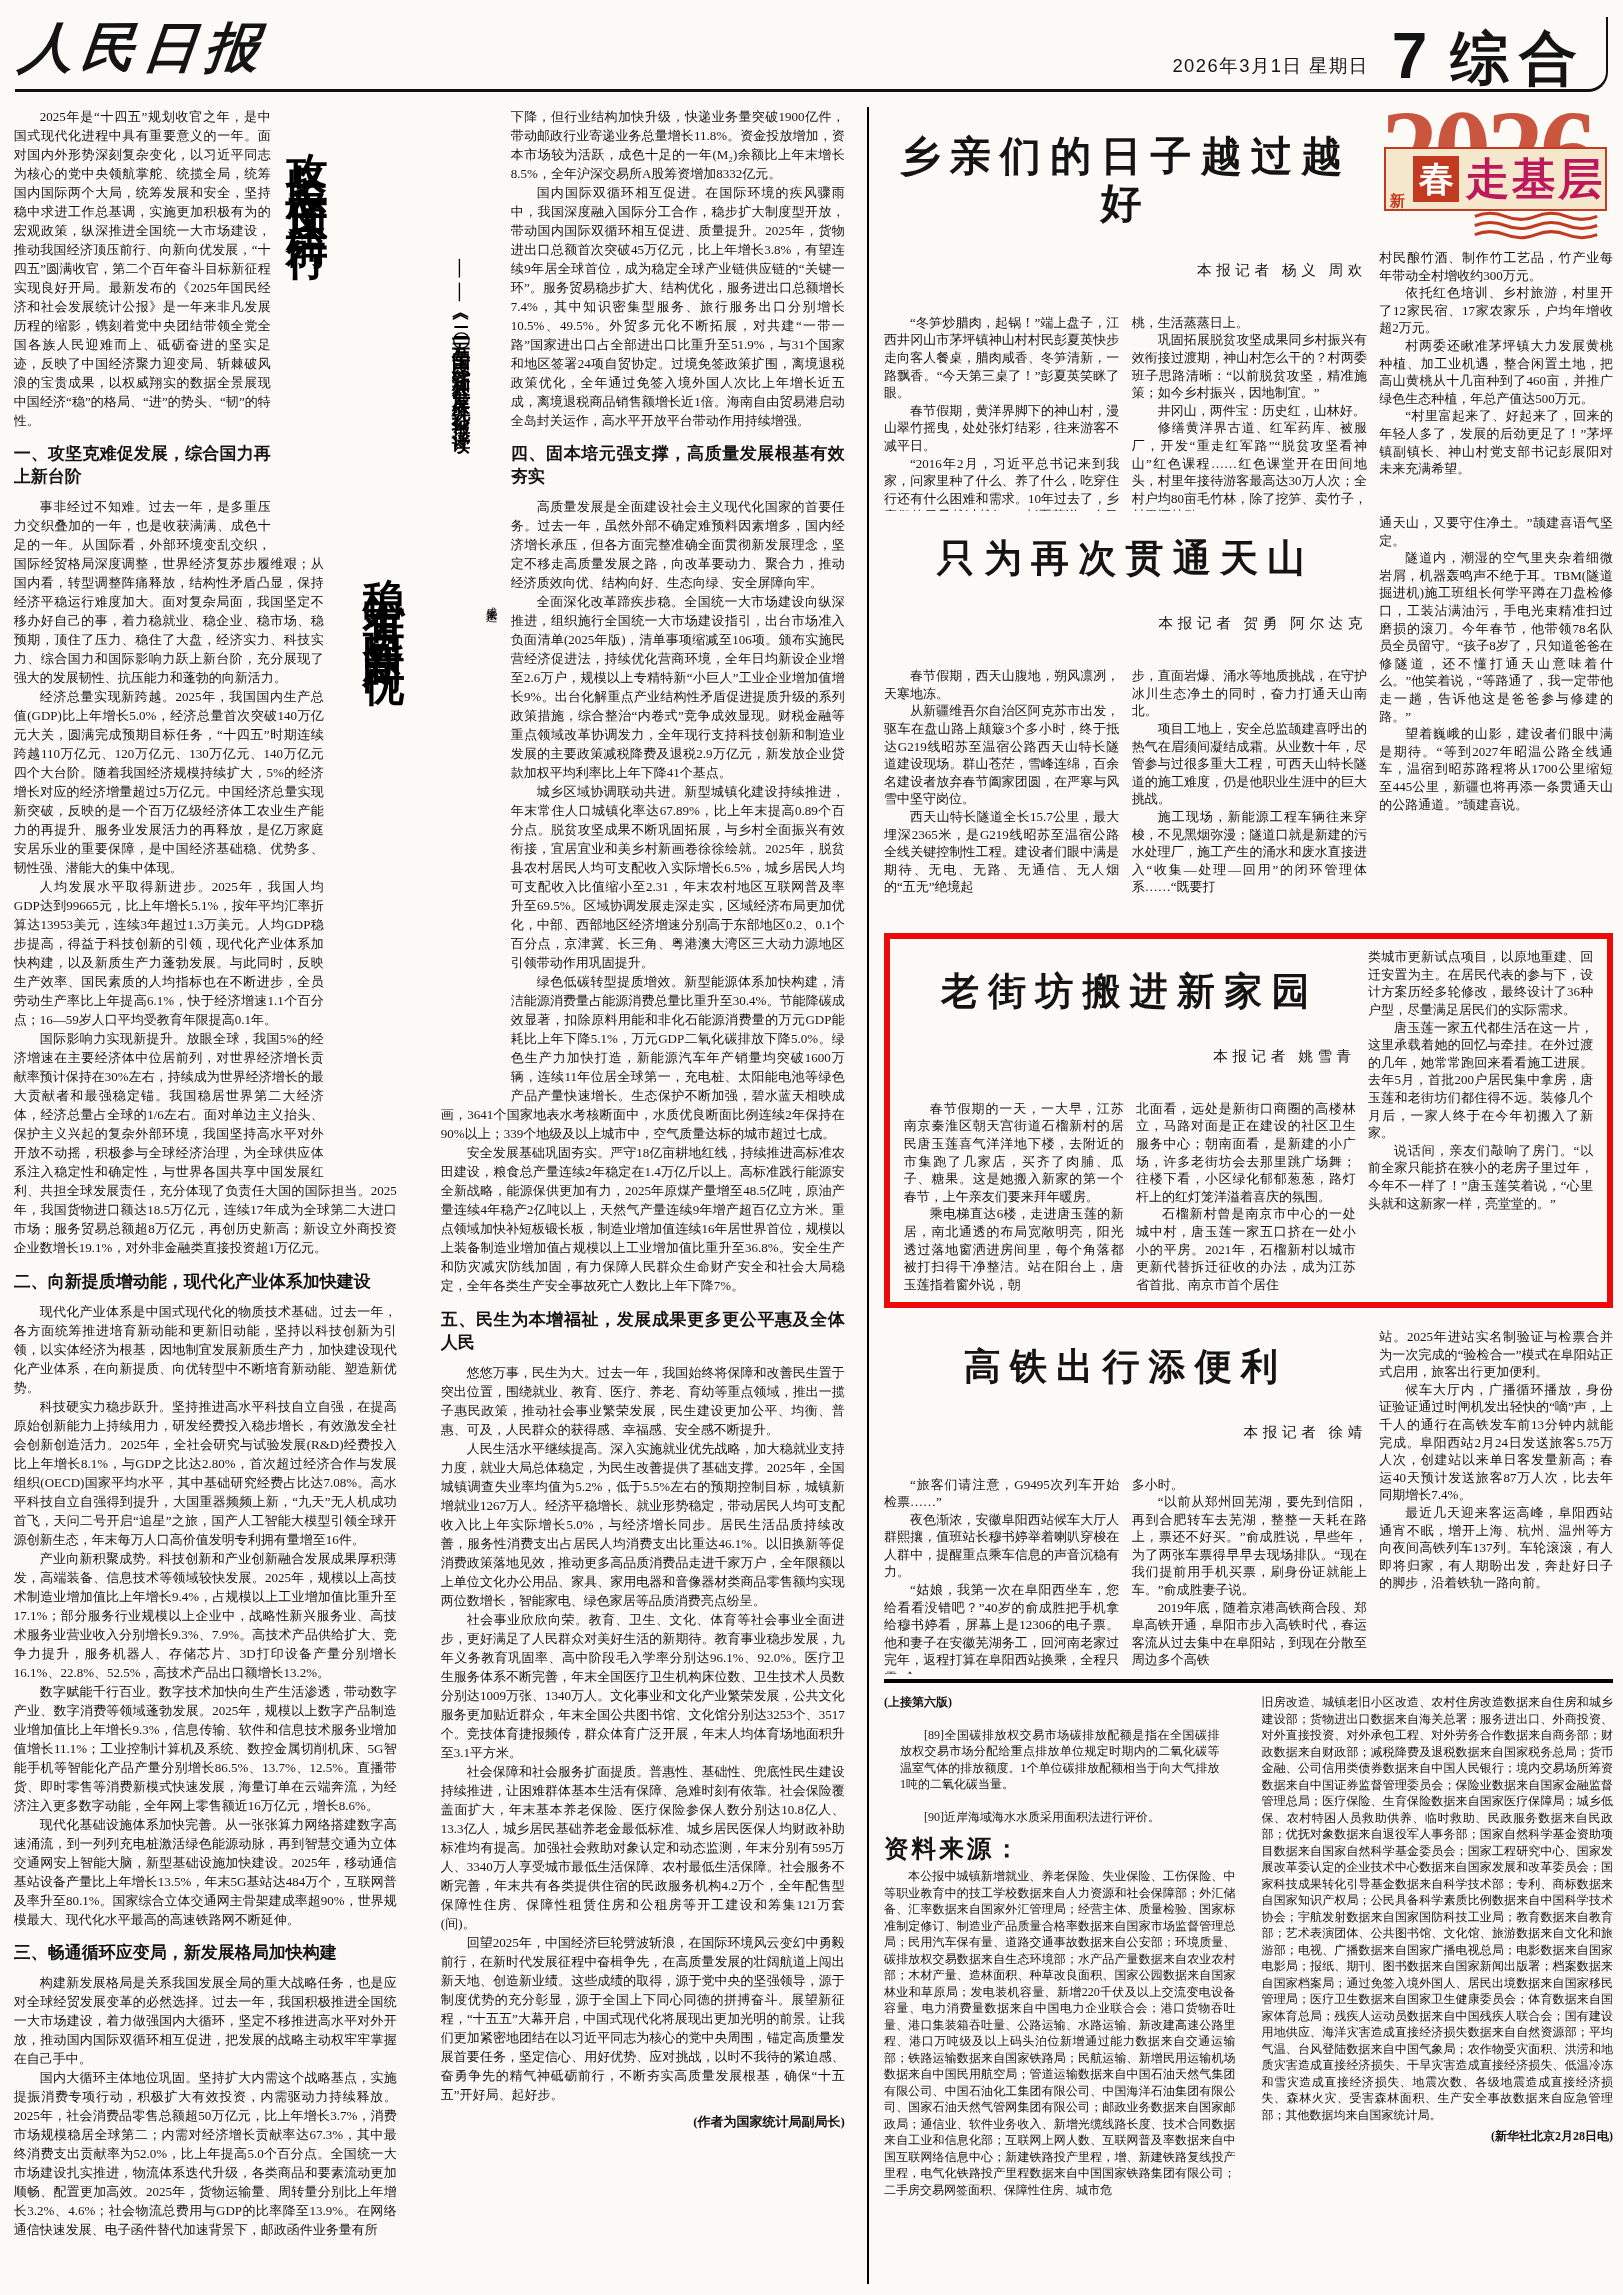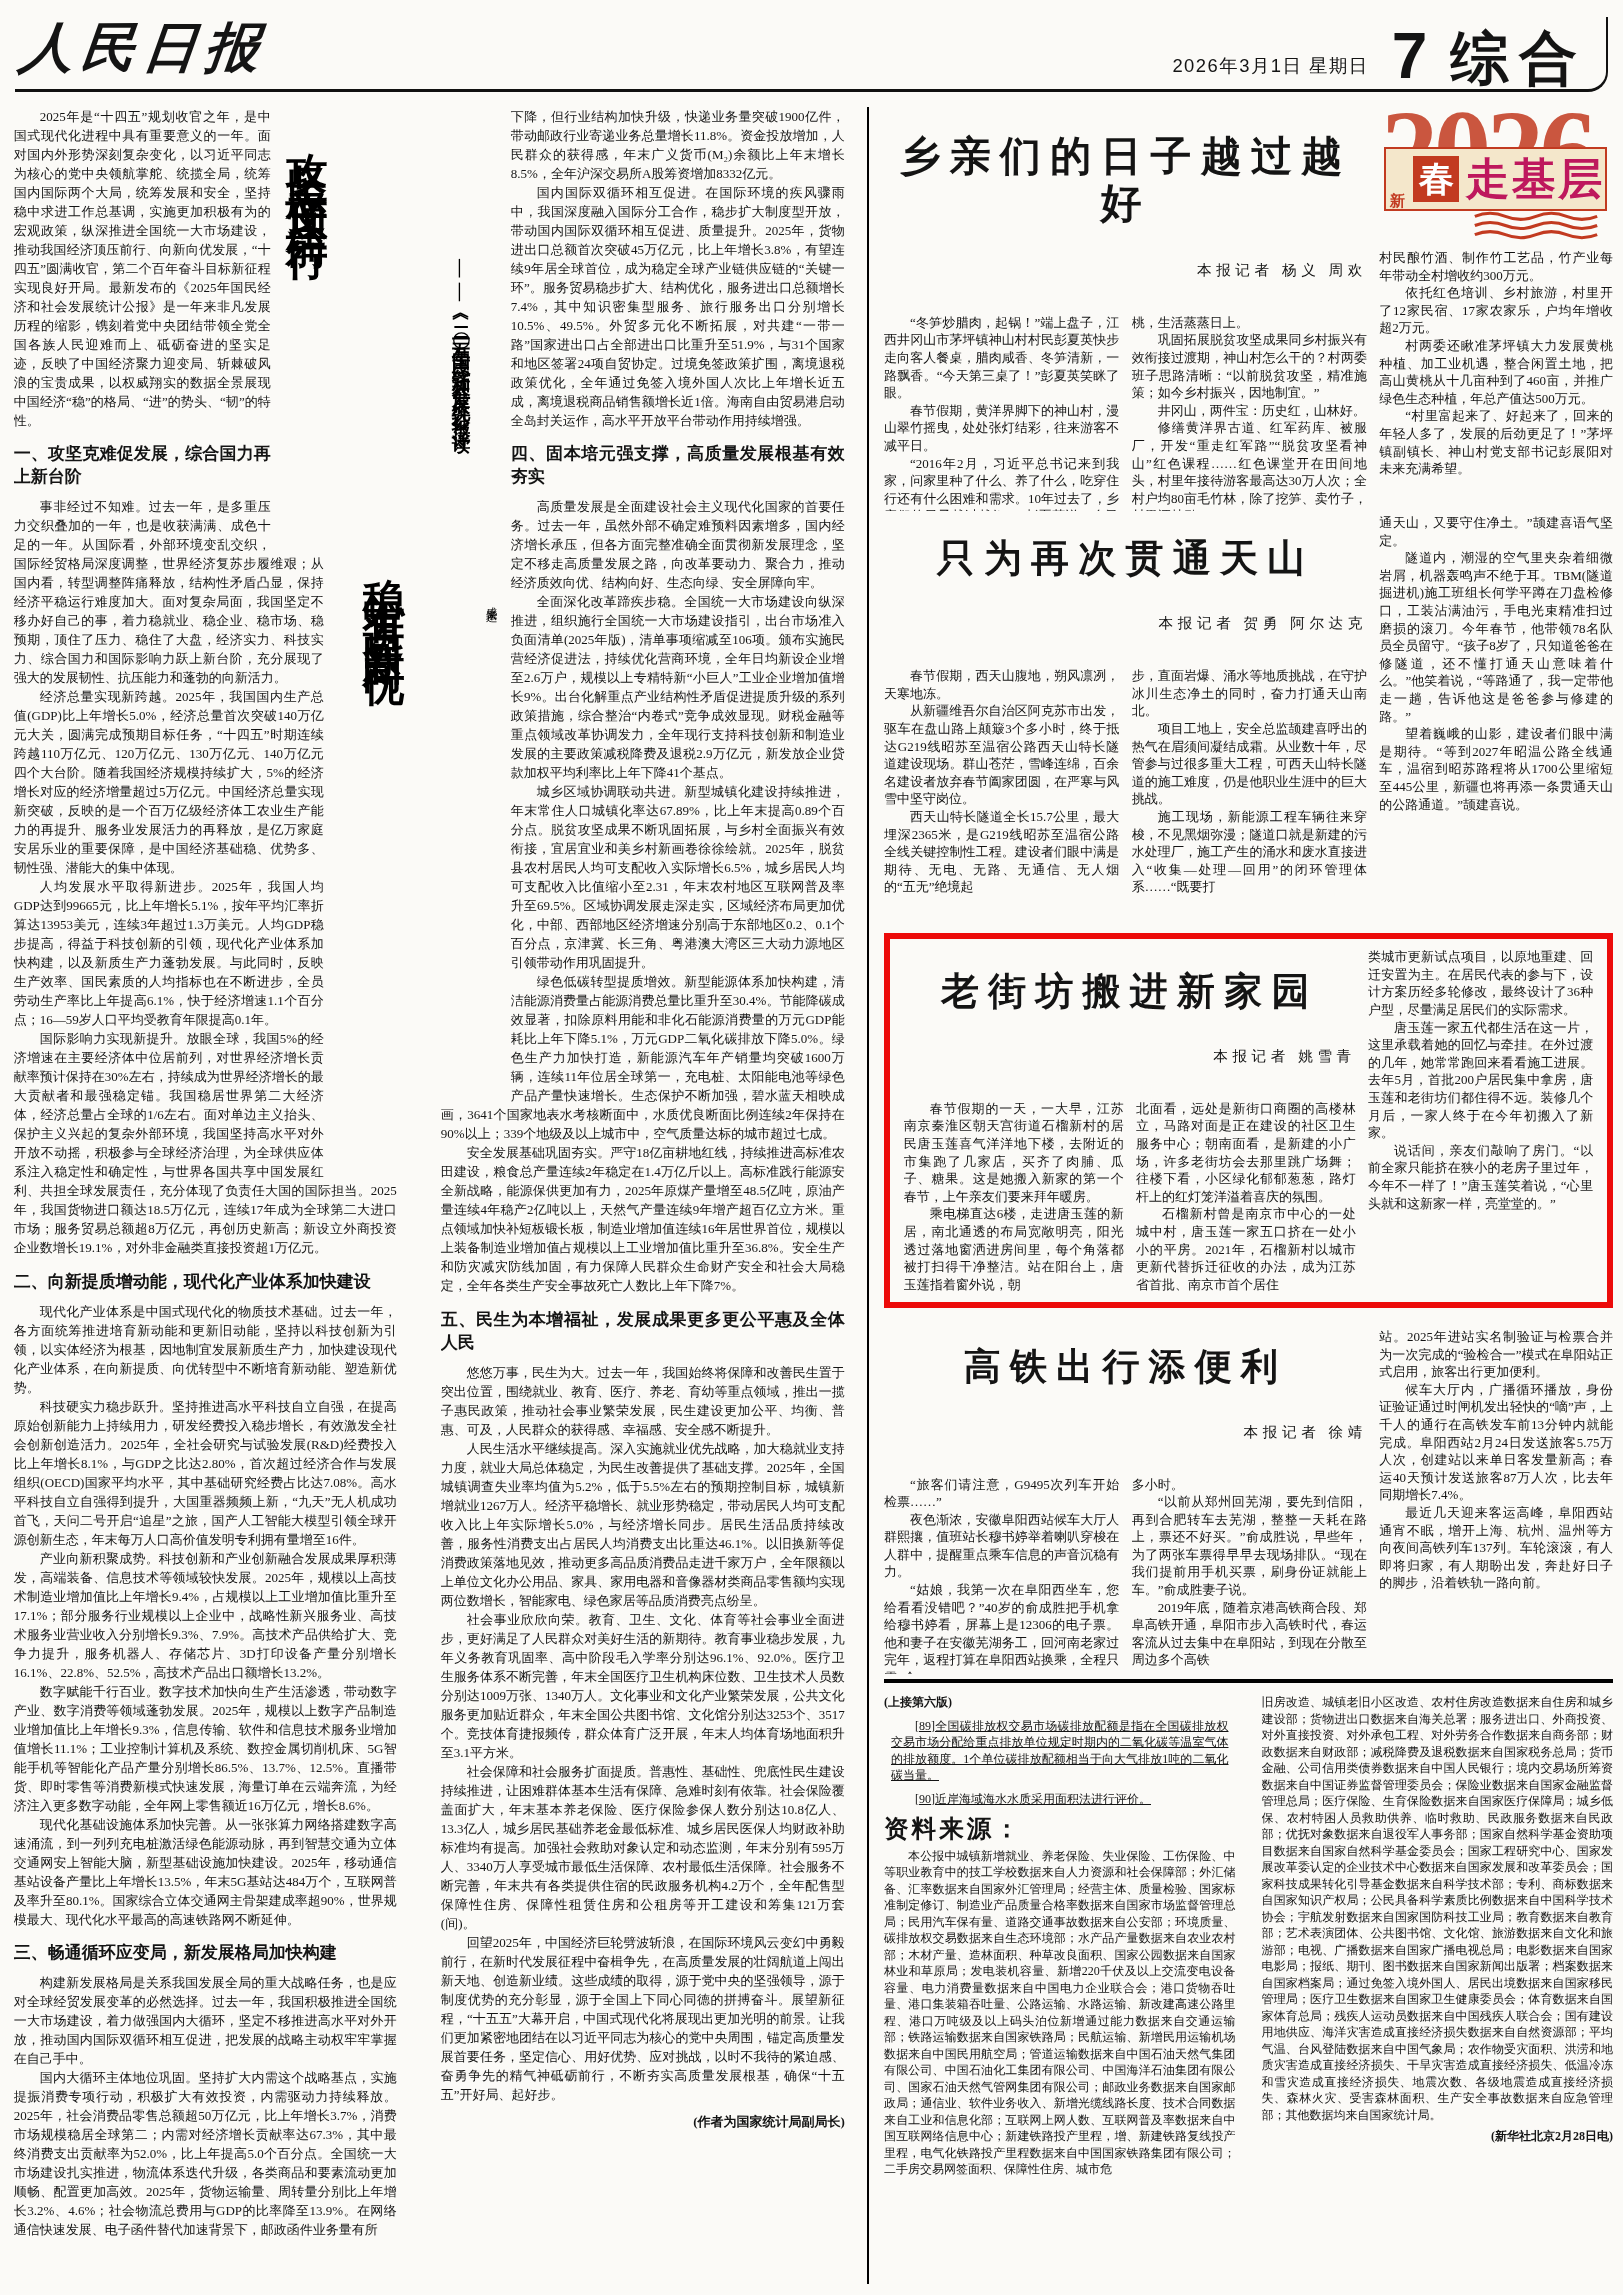--- a/index.html
+++ b/index.html
@@ -66,21 +66,21 @@
   .pl-pre{writing-mode:vertical-rl;font-size:15.3px;color:var(--badge-red);font-weight:bold;}
   .pl-seal{width:46px;height:46px;background:var(--badge-red);color:#fff;font-size:35px;font-weight:bold;
            display:flex;align-items:center;justify-content:center;}
   .pl-rest{font-size:44px;font-weight:bold;color:#be185d;letter-spacing:2.3px;}
   .waves{position:absolute;left:92px;top:103px;}
   
   .hrule{position:absolute;left:0;right:0;top:1572px;height:3.8px;background:#000;}
   .bottomsec{position:absolute;left:0;right:0;top:1587px;height:594px;display:flex;gap:26px;overflow:hidden;}
   .bcol{flex:1;font-size:12px;line-height:16.5px;text-align:justify;overflow:hidden;}
   .jump{margin:0 0 6.1px;text-indent:0;font-weight:bold;}
-  .note{margin:7px;text-indent:2em;text-decoration:underline;}
+  .note{margin:16px;text-indent:2em;}
   .srchead{font-size:24.5px;font-weight:bold;margin:13.8px 0 10.7px;letter-spacing:3.1px;
            font-family:"Liberation Sans",sans-serif;}
   .dateline{margin:4.6px 0 0;text-align:right;font-weight:bold;text-indent:0;}
 </style>
 </head>
 <body>
 
 <div class="page">
 
   <header class="mast">
@@ -117,21 +117,21 @@
           <p class="blk t-p">产业向新积聚成势。科技创新和产业创新融合发展成果厚积薄发，高端装备、信息技术等领域较快发展。2025年，规模以上高技术制造业增加值比上年增长9.4%，占规模以上工业增加值比重升至17.1%；部分服务行业规模以上企业中，战略性新兴服务业、高技术服务业营业收入分别增长9.3%、7.9%。高技术产品供给扩大、竞争力提升，服务机器人、存储芯片、3D打印设备产量分别增长16.1%、22.8%、52.5%，高技术产品出口额增长13.2%。</p>
           <p class="blk t-p">数字赋能千行百业。数字技术加快向生产生活渗透，带动数字产业、数字消费等领域蓬勃发展。2025年，规模以上数字产品制造业增加值比上年增长9.3%，信息传输、软件和信息技术服务业增加值增长11.1%；工业控制计算机及系统、数控金属切削机床、5G智能手机等智能化产品产量分别增长86.5%、13.7%、12.5%。直播带货、即时零售等消费新模式快速发展，海量订单在云端奔流，为经济注入更多数字动能，全年网上零售额近16万亿元，增长8.6%。</p>
           <p class="blk t-p">现代化基础设施体系加快完善。从一张张算力网络搭建数字高速涌流，到一列列充电桩激活绿色能源动脉，再到智慧交通为立体交通网安上智能大脑，新型基础设施加快建设。2025年，移动通信基站设备产量比上年增长13.5%，年末5G基站达484万个，互联网普及率升至80.1%。国家综合立体交通网主骨架建成率超90%，世界规模最大、现代化水平最高的高速铁路网不断延伸。</p>
           <p class="blk t-h">三、畅通循环应变局，新发展格局加快构建</p>
           <p class="blk t-p">构建新发展格局是关系我国发展全局的重大战略任务，也是应对全球经贸发展变革的必然选择。过去一年，我国积极推进全国统一大市场建设，着力做强国内大循环，坚定不移推进高水平对外开放，推动国内国际双循环相互促进，把发展的战略主动权牢牢掌握在自己手中。</p>
           <p class="blk t-p">国内大循环主体地位巩固。坚持扩大内需这个战略基点，实施提振消费专项行动，积极扩大有效投资，内需驱动力持续释放。2025年，社会消费品零售总额超50万亿元，比上年增长3.7%，消费市场规模稳居全球第二；内需对经济增长贡献率达67.3%，其中最终消费支出贡献率为52.0%，比上年提高5.0个百分点。全国统一大市场建设扎实推进，物流体系迭代升级，各类商品和要素流动更加顺畅、配置更加高效。2025年，货物运输量、周转量分别比上年增长3.2%、4.6%；社会物流总费用与GDP的比率降至13.9%。在网络通信快速发展、电子函件替代加速背景下，邮政函件业务量有所</p>
         </div>
       <div class="lcol lcol2">
         <div class="sp spC"></div>
 
-      <p class="blk t-c">下降，但行业结构加快升级，快递业务量突破1900亿件，带动邮政行业寄递业务总量增长11.8%。资金投放增加，人民群众的获得感，年末广义货币(M₂)余额比上年末增长8.5%，全年沪深交易所A股筹资增加8332亿元。</p>
+      <p class="blk t-c">下降，但行业结构加快升级，快递业务量突破1900亿件，带动邮政行业寄递业务总量增长11.8%。资金投放增加，资本市场较为活跃，成色十足的一年(M₂)余额比上年末增长8.5%，全年沪深交易所A股筹资增加8332亿元。</p>
           <p class="blk t-p">国内国际双循环相互促进。在国际环境的疾风骤雨中，我国深度融入国际分工合作，稳步扩大制度型开放，带动国内国际双循环相互促进、质量提升。2025年，货物进出口总额首次突破45万亿元，比上年增长3.8%，有望连续9年居全球首位，成为稳定全球产业链供应链的“关键一环”。服务贸易稳步扩大、结构优化，服务进出口总额增长7.4%，其中知识密集型服务、旅行服务出口分别增长10.5%、49.5%。外贸多元化不断拓展，对共建“一带一路”国家进出口占全部进出口比重升至51.9%，与31个国家和地区签署24项自贸协定。过境免签政策扩围，离境退税政策优化，全年通过免签入境外国人次比上年增长近五成，离境退税商品销售额增长近1倍。海南自由贸易港启动全岛封关运作，高水平开放平台带动作用持续增强。</p>
           <p class="blk t-h">四、固本培元强支撑，高质量发展根基有效夯实</p>
           <p class="blk t-p">高质量发展是全面建设社会主义现代化国家的首要任务。过去一年，虽然外部不确定难预料因素增多，国内经济增长承压，但各方面完整准确全面贯彻新发展理念，坚定不移走高质量发展之路，向改革要动力、聚合力，推动经济质效向优、结构向好、生态向绿、安全屏障向牢。</p>
           <p class="blk t-p">全面深化改革蹄疾步稳。全国统一大市场建设向纵深推进，组织施行全国统一大市场建设指引，出台市场准入负面清单(2025年版)，清单事项缩减至106项。颁布实施民营经济促进法，持续优化营商环境，全年日均新设企业增至2.6万户，规模以上专精特新“小巨人”工业企业增加值增长9%。出台化解重点产业结构性矛盾促进提质升级的系列政策措施，综合整治“内卷式”竞争成效显现。财税金融等重点领域改革协调发力，全年现行支持科技创新和制造业发展的主要政策减税降费及退税2.9万亿元，新发放企业贷款加权平均利率比上年下降41个基点。</p>
           <p class="blk t-p">城乡区域协调联动共进。新型城镇化建设持续推进，年末常住人口城镇化率达67.89%，比上年末提高0.89个百分点。脱贫攻坚成果不断巩固拓展，与乡村全面振兴有效衔接，宜居宜业和美乡村新画卷徐徐绘就。2025年，脱贫县农村居民人均可支配收入实际增长6.5%，城乡居民人均可支配收入比值缩小至2.31，年末农村地区互联网普及率升至69.5%。区域协调发展走深走实，区域经济布局更加优化，中部、西部地区经济增速分别高于东部地区0.2、0.1个百分点，京津冀、长三角、粤港澳大湾区三大动力源地区引领带动作用巩固提升。</p>
           <p class="blk t-p">绿色低碳转型提质增效。新型能源体系加快构建，清洁能源消费量占能源消费总量比重升至30.4%。节能降碳成效显著，扣除原料用能和非化石能源消费量的万元GDP能耗比上年下降5.1%，万元GDP二氧化碳排放下降5.0%。绿色生产力加快打造，新能源汽车年产销量均突破1600万辆，连续11年位居全球第一，充电桩、太阳能电池等绿色产品产量快速增长。生态保护不断加强，碧水蓝天相映成画，3641个国家地表水考核断面中，水质优良断面比例连续2年保持在90%以上；339个地级及以上城市中，空气质量达标的城市超过七成。</p>
           <p class="blk t-p">安全发展基础巩固夯实。严守18亿亩耕地红线，持续推进高标准农田建设，粮食总产量连续2年稳定在1.4万亿斤以上。高标准践行能源安全新战略，能源保供更加有力，2025年原煤产量增至48.5亿吨，原油产量连续4年稳产2亿吨以上，天然气产量连续9年增产超百亿立方米。重点领域加快补短板锻长板，制造业增加值连续16年居世界首位，规模以上装备制造业增加值占规模以上工业增加值比重升至36.8%。安全生产和防灾减灾防线加固，有力保障人民群众生命财产安全和社会大局稳定，全年各类生产安全事故死亡人数比上年下降7%。</p>
           <p class="blk t-h">五、民生为本增福祉，发展成果更多更公平惠及全体人民</p>
           <p class="blk t-p">悠悠万事，民生为大。过去一年，我国始终将保障和改善民生置于突出位置，围绕就业、教育、医疗、养老、育幼等重点领域，推出一揽子惠民政策，推动社会事业繁荣发展，民生建设更加公平、均衡、普惠、可及，人民群众的获得感、幸福感、安全感不断提升。</p>
           <p class="blk t-p">人民生活水平继续提高。深入实施就业优先战略，加大稳就业支持力度，就业大局总体稳定，为民生改善提供了基础支撑。2025年，全国城镇调查失业率均值为5.2%，低于5.5%左右的预期控制目标，城镇新增就业1267万人。经济平稳增长、就业形势稳定，带动居民人均可支配收入比上年实际增长5.0%，与经济增长同步。居民生活品质持续改善，服务性消费支出占居民人均消费支出比重达46.1%。以旧换新等促消费政策落地见效，推动更多高品质消费品走进千家万户，全年限额以上单位文化办公用品、家具、家用电器和音像器材类商品零售额均实现两位数增长，智能家电、绿色家居等品质消费亮点纷呈。</p>

